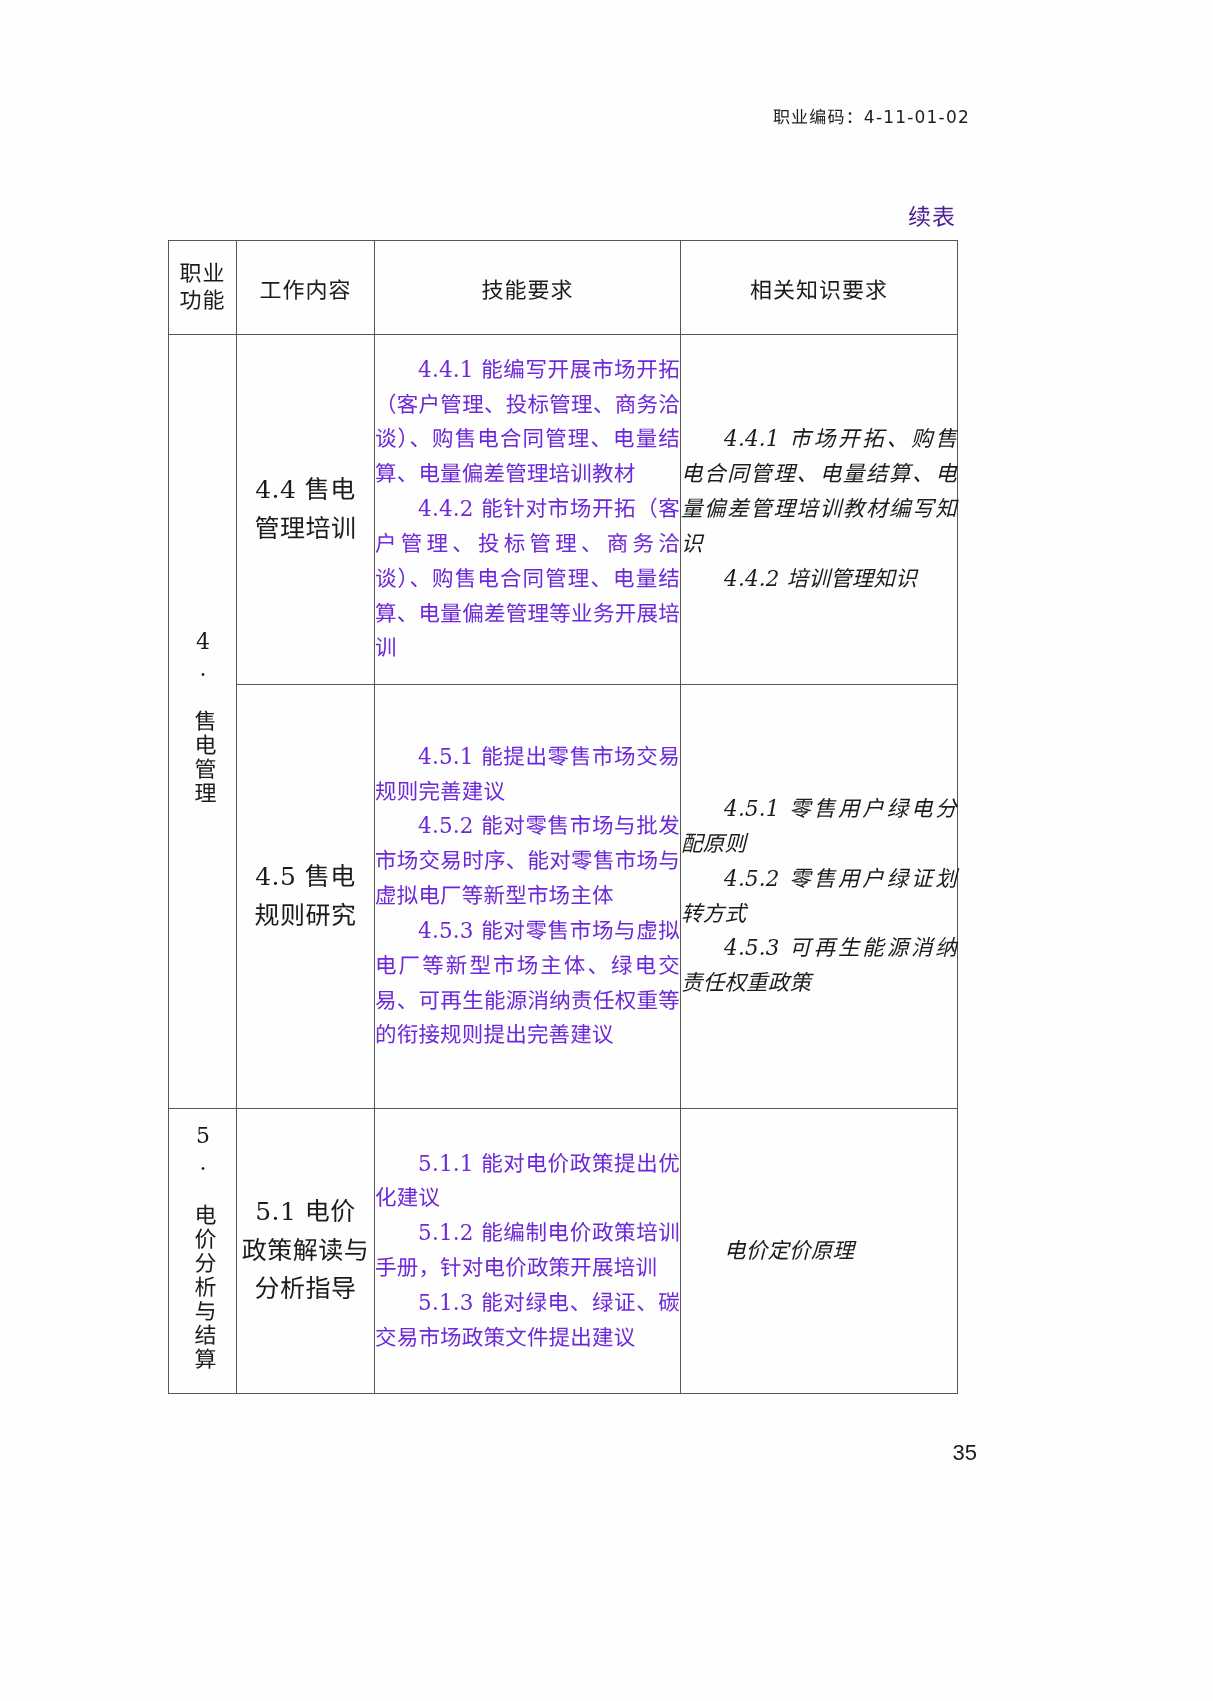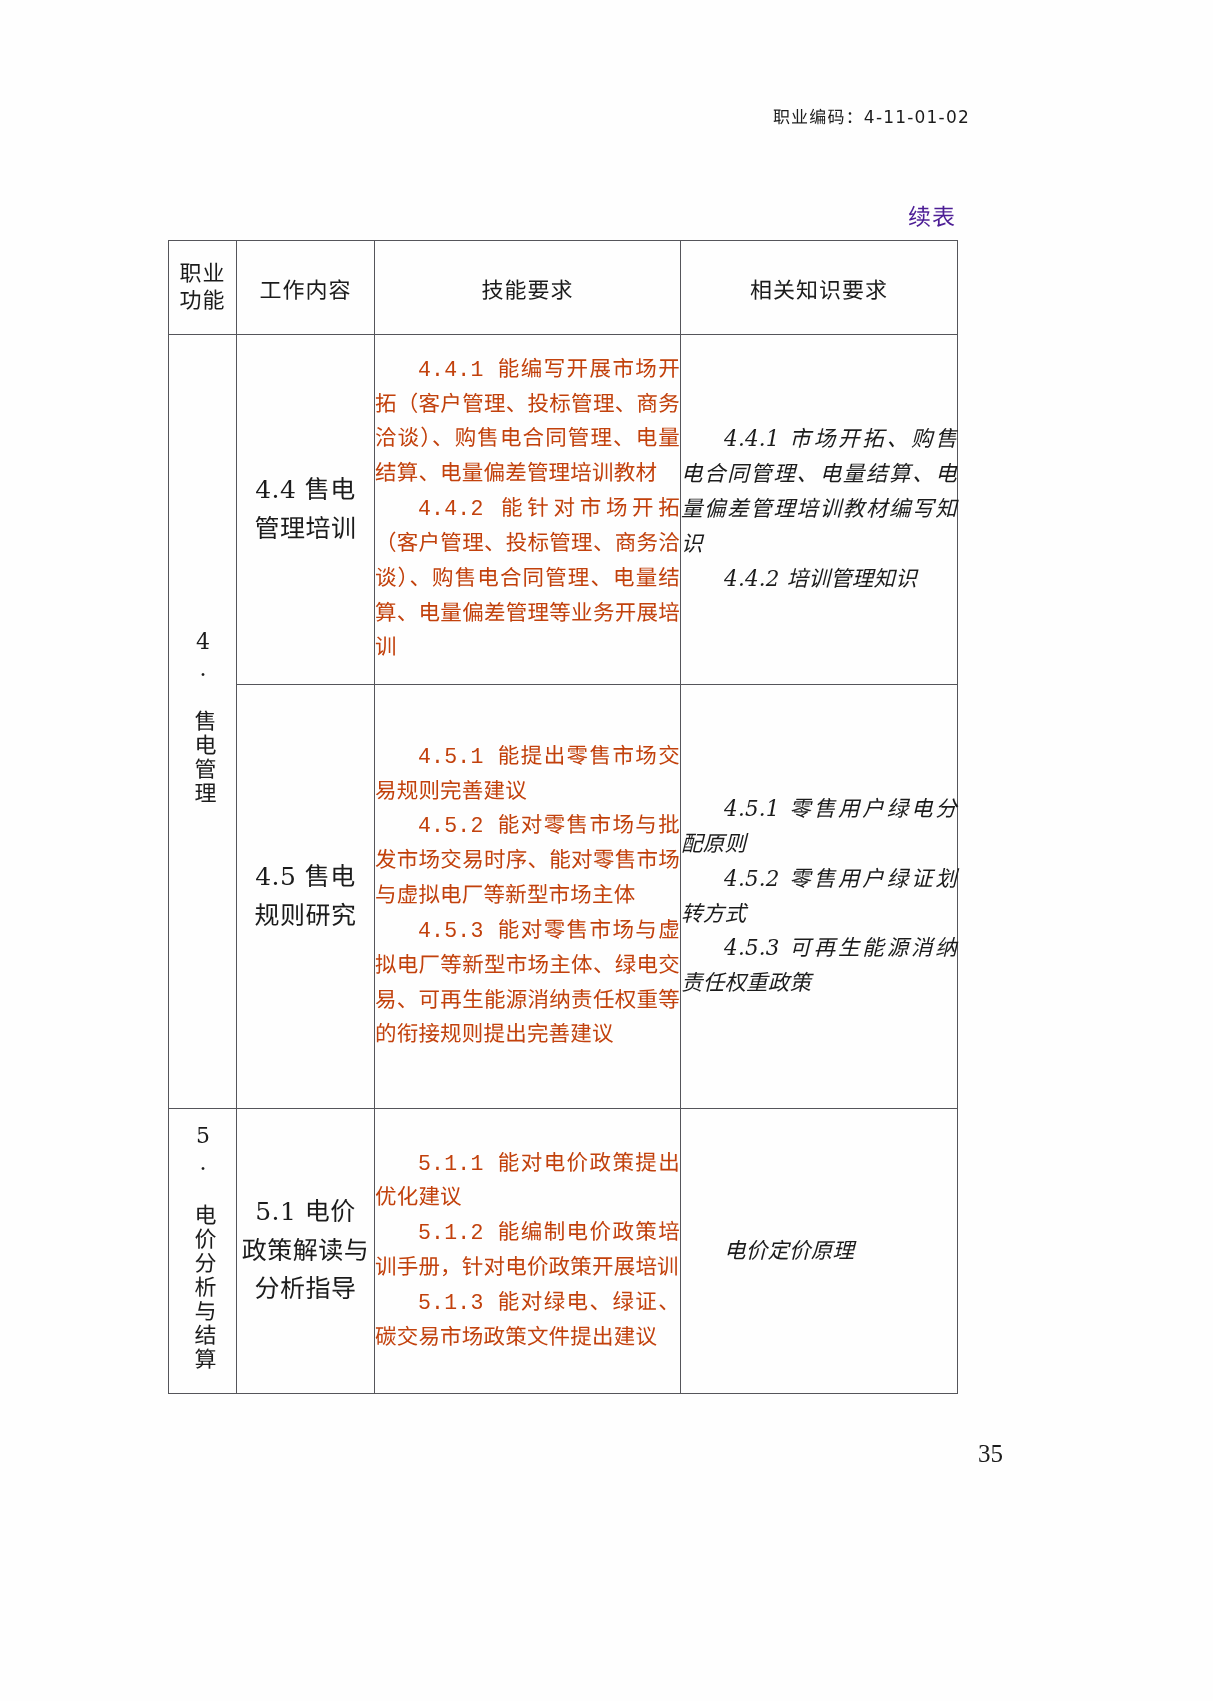--- a/index.html
+++ b/index.html
@@ -107,26 +107,25 @@
     color: #1b1b1b;
     padding: 4px 6px;
   }
   .work div { white-space: nowrap; }
 
   
   .para {
     font-size: 21.5px;
     line-height: 1.62;
     letter-spacing: 0.2px;
-    color: #c2410c;
+    color: #6d28d9;
     padding: 14px 8px 14px 10px;
     text-align: justify;
     text-align-last: left;
     text-justify: inter-ideograph;
-    font-family: Liberation Mono, monospace;
   }
   .para p {
     margin: 0;
     text-indent: 2em;
   }
 
   .know {
     font-size: 21.5px;
     line-height: 1.62;
     letter-spacing: 0.2px;
@@ -142,24 +141,24 @@
     text-indent: 2em;
   }
 
   .row-44 { height: 350px; }
   .row-45 { height: 424px; }
   .row-51 { height: 285px; }
 
   
   .page-no {
     position: absolute;
-    right: 210px;
+    right: 236px;
     top: 1440px;
-    font-size: 25px;
-    font-family: Liberation Serif, serif;
+    font-size: 22px;
+    font-family: Liberation Sans, sans-serif;
     color: #1b1b1b;
   }
 </style>
 </head>
 <body>
 
 <div class="page">
 
   <div class="doc-header">职业编码：4-11-01-02</div>
 

